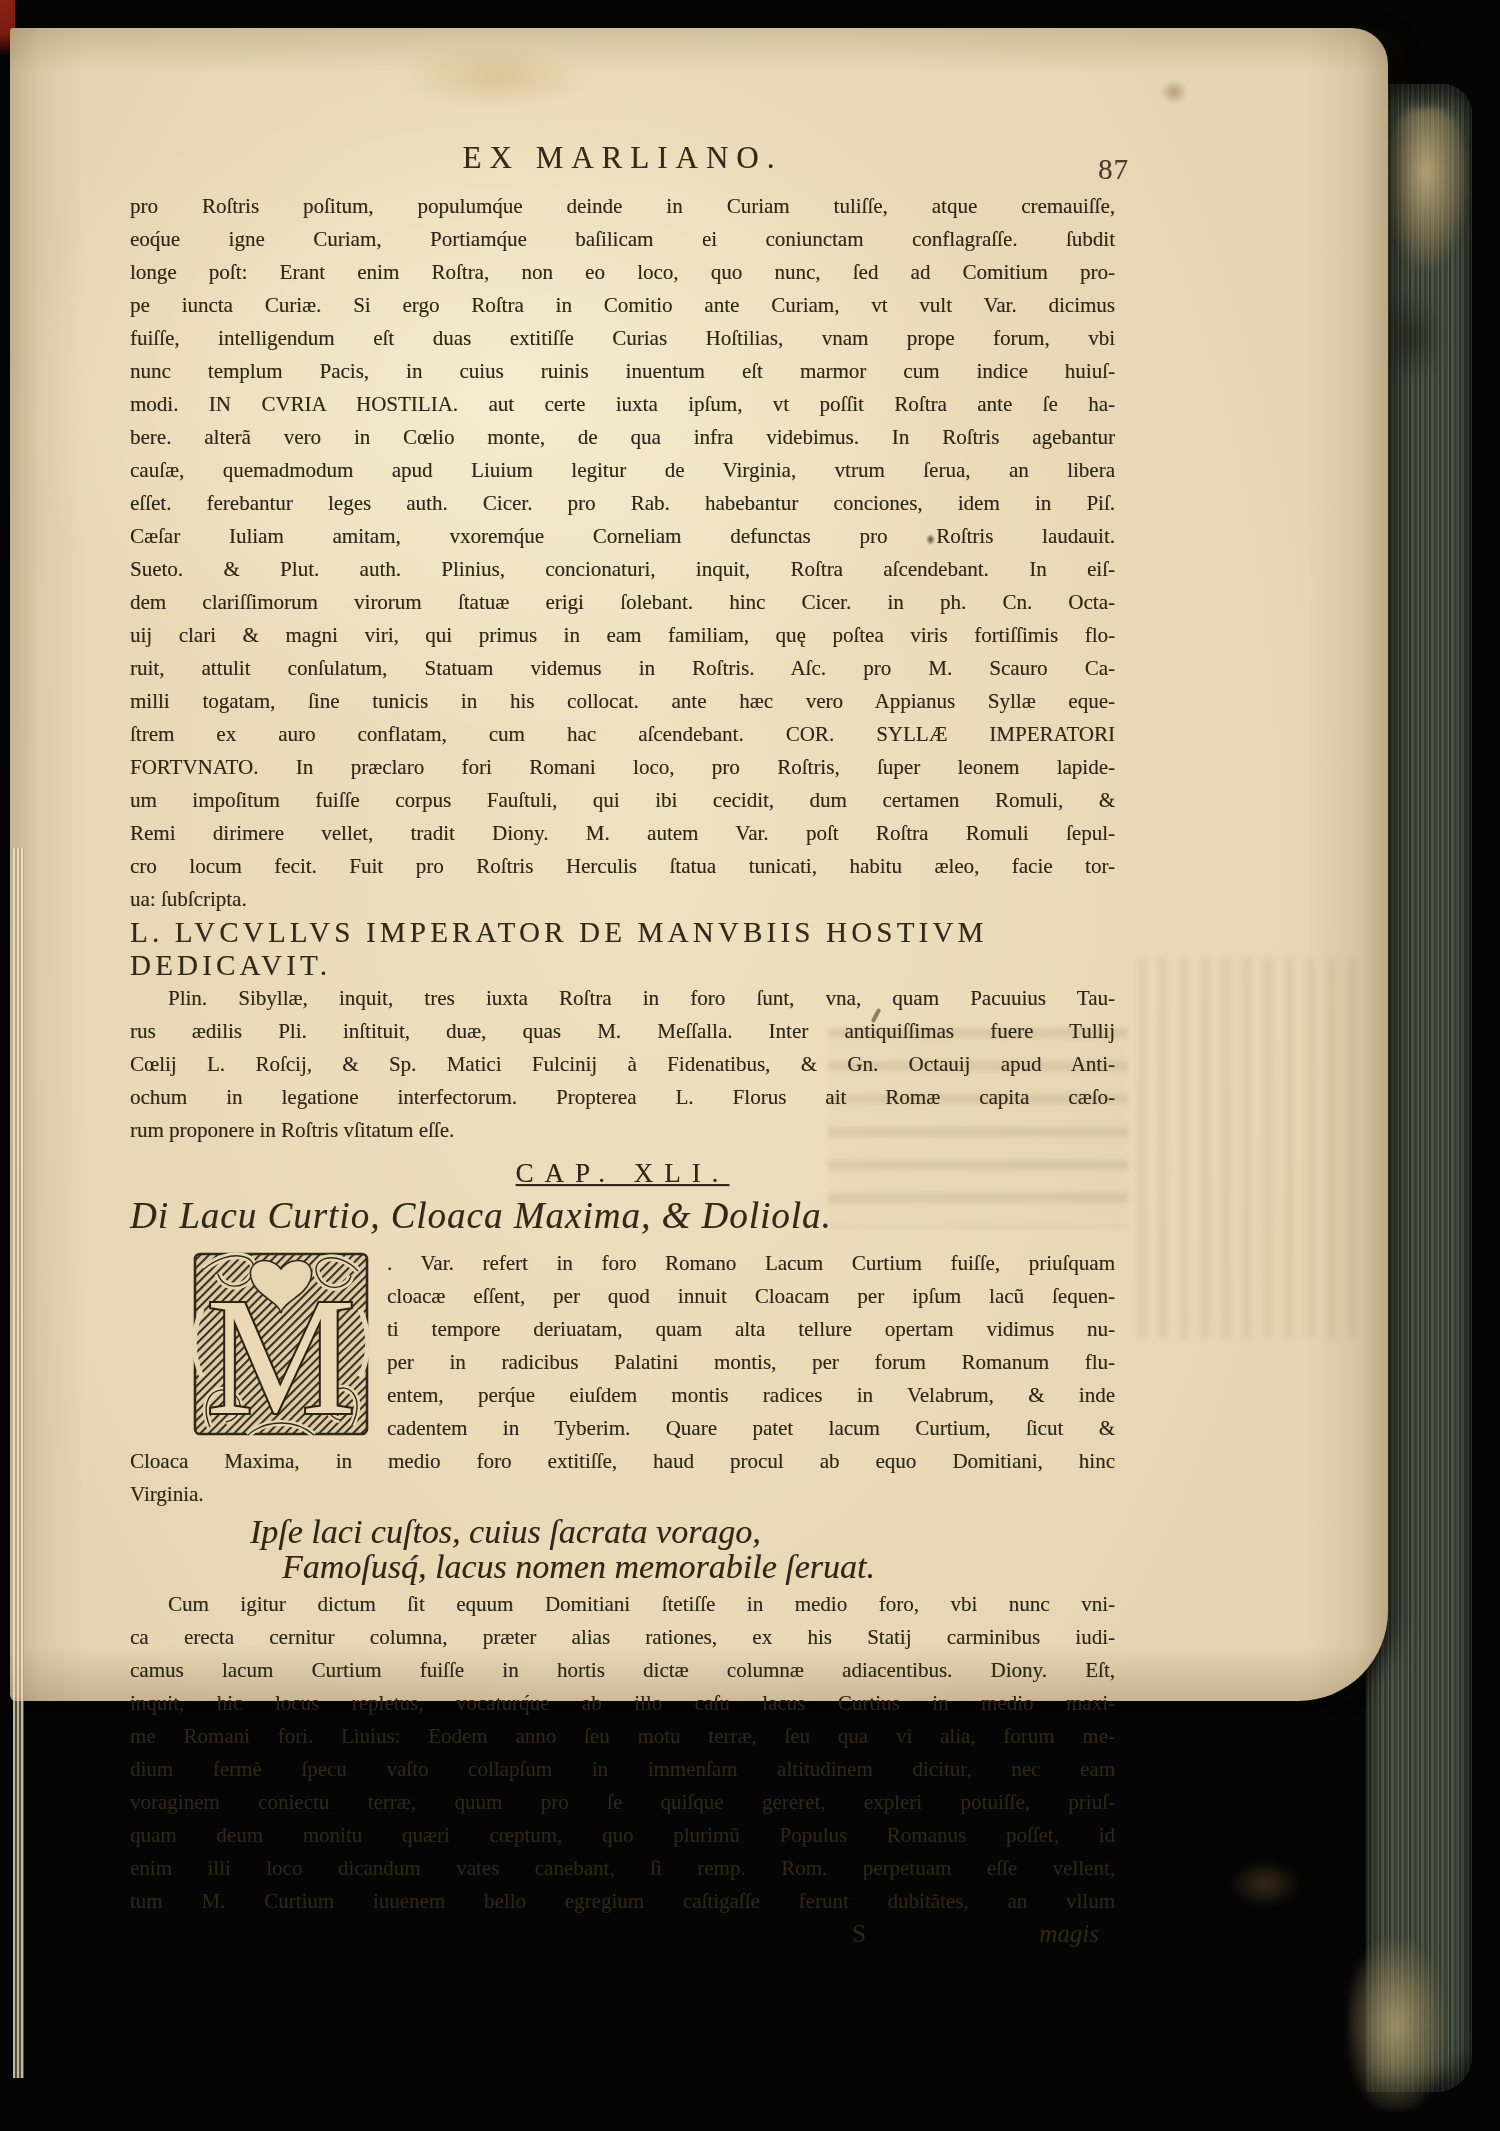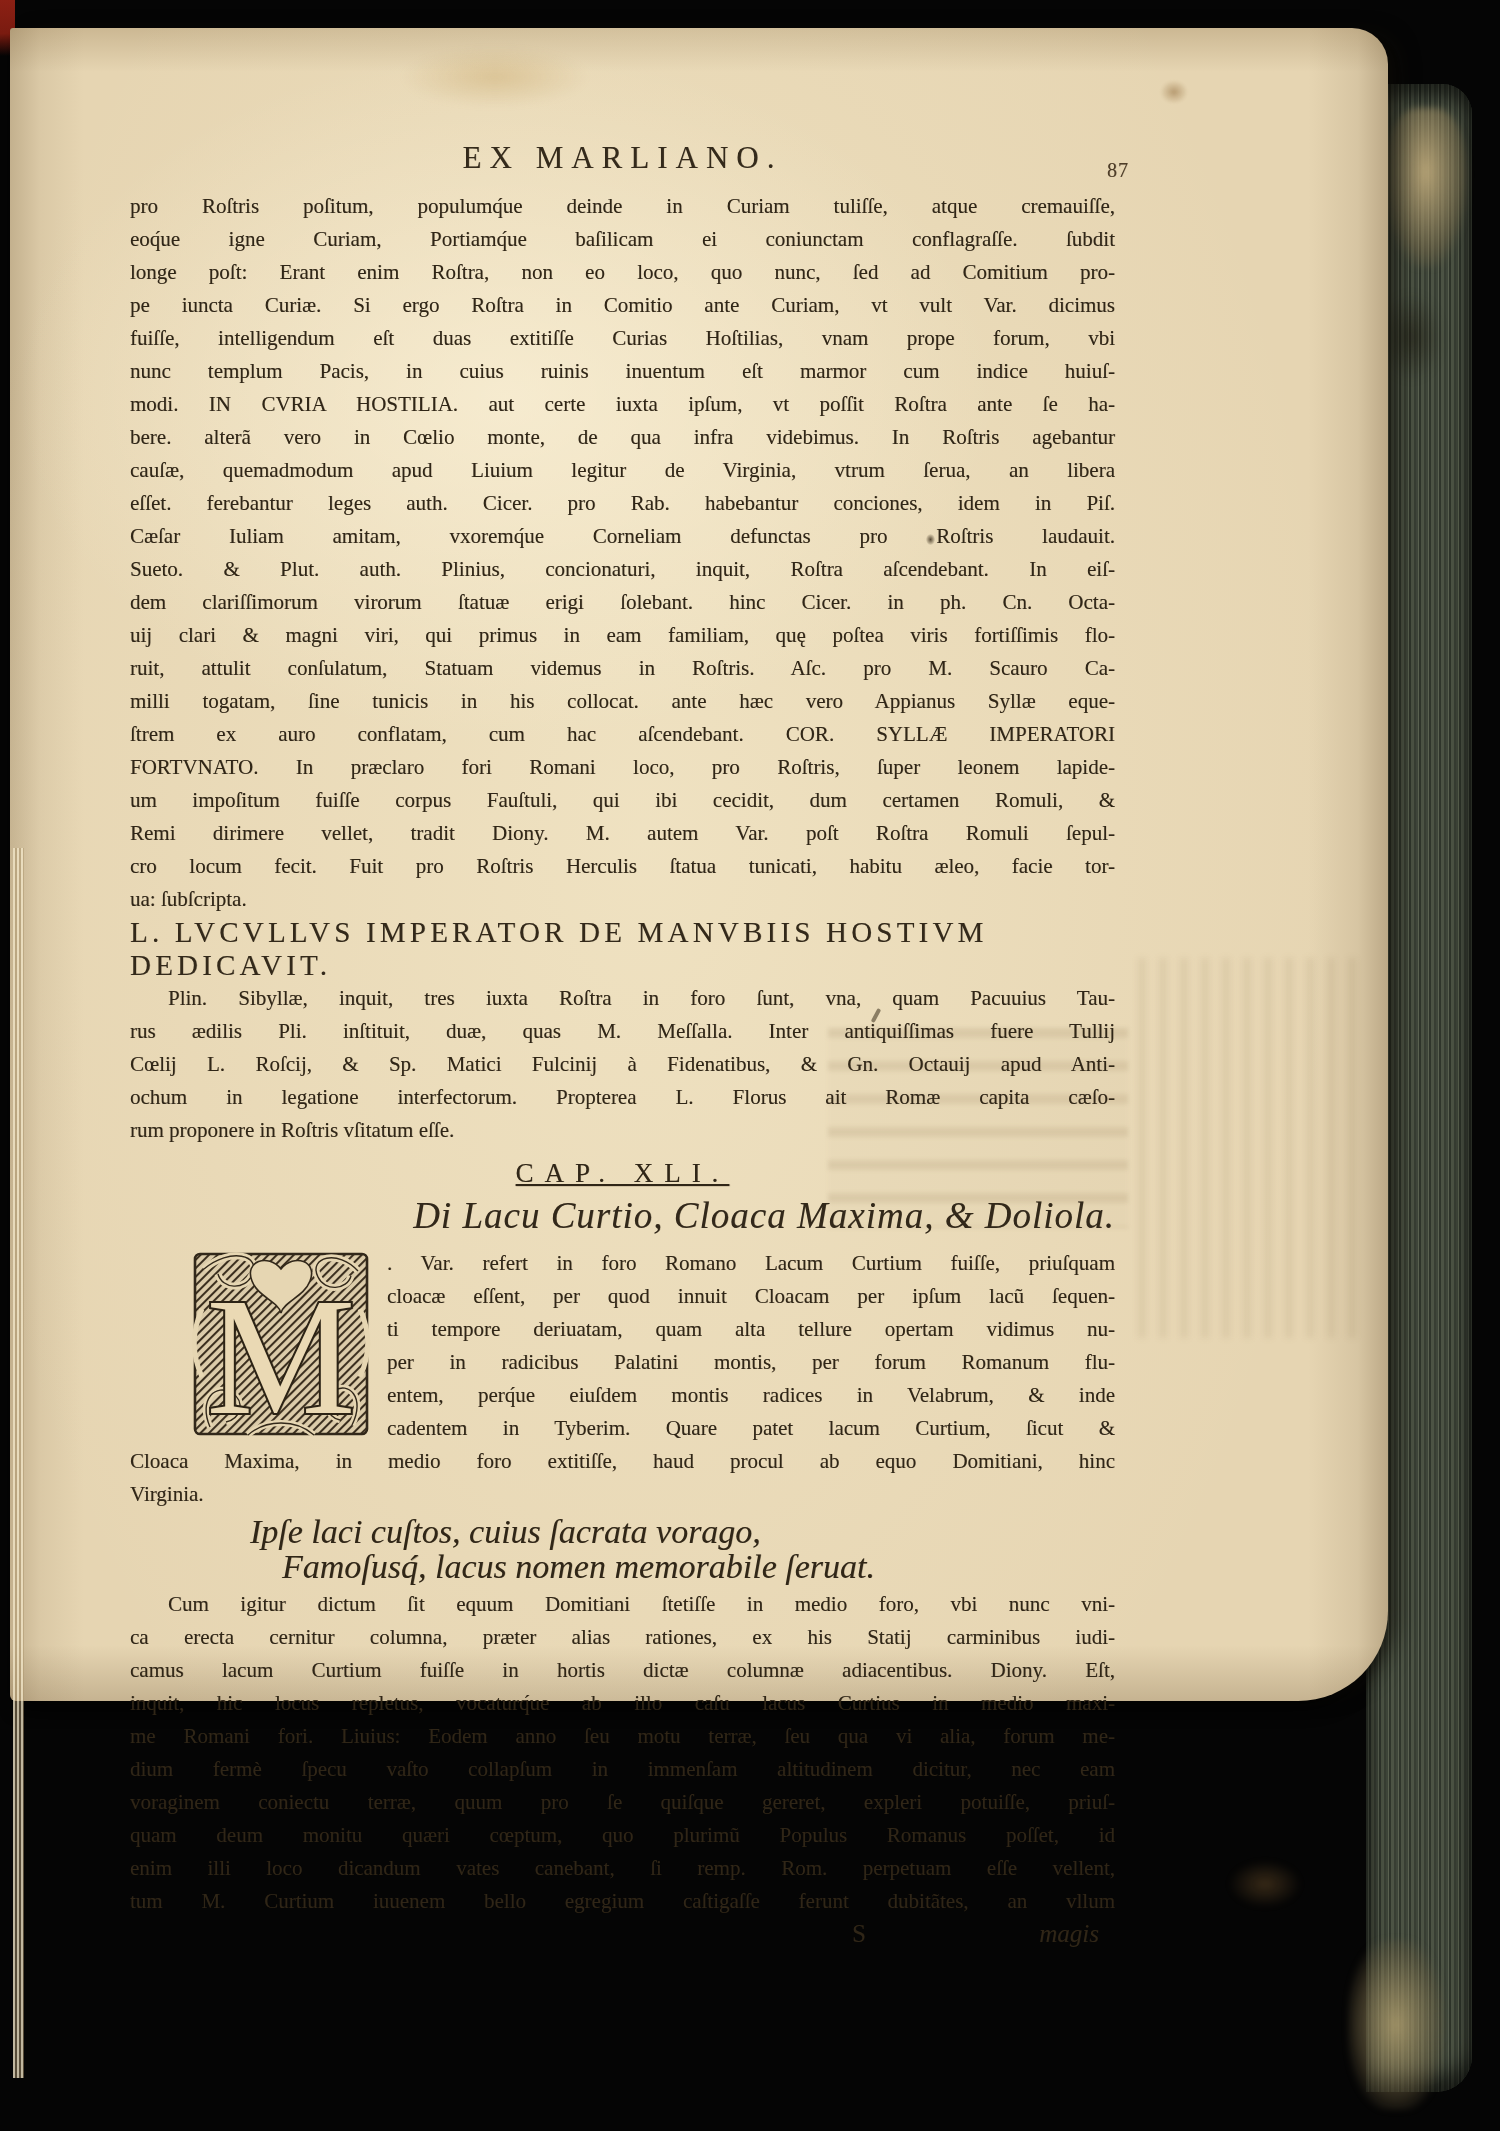--- a/index.html
+++ b/index.html
@@ -54,27 +54,27 @@
     background:repeating-linear-gradient(180deg,rgba(125,100,62,.14) 0 10px,rgba(125,100,62,.02) 10px 33px);
     filter:blur(2px);}
   .ghost-margin{left:1128px;top:930px;width:222px;height:380px;
     background:repeating-linear-gradient(90deg,rgba(122,98,60,.10) 0 8px,transparent 8px 21px);
     filter:blur(3px);}
   
   .text-block{position:absolute;left:120px;top:112px;width:985px;color:#302617;
     text-shadow:.4px .4px .6px rgba(48,38,24,.35);}
   .running-header{position:relative;height:44px;text-align:center;margin-bottom:6px;}
   .header-title{font-size:31px;letter-spacing:8px;color:#342a1b;}
-  .page-number{position:absolute;right:-14px;top:19px;font-size:20px;letter-spacing:1px;color:#4e3d28;}
+  .page-number{position:absolute;right:-14px;top:13px;font-size:29px;letter-spacing:1px;color:#4e3d28;}
   .line{font-size:21px;line-height:33px;text-align:justify;text-align-last:justify;}
   .last-flush .line:last-child{text-align-last:left;}
   .indent-first .line:first-child{text-indent:38px;}
   .inscription{font-size:29px;line-height:33px;letter-spacing:4.2px;color:#33291a;}
   .chapter-cap{margin-top:9px;font-size:27px;line-height:34px;letter-spacing:11px;text-align:center;text-decoration:underline;}
-  .chapter-title{font-size:37px;line-height:52px;font-style:italic;text-align:right;letter-spacing:1px;color:#32281a;}
+  .chapter-title{font-size:37px;line-height:52px;font-style:italic;text-align:left;letter-spacing:1px;color:#32281a;}
   .dropcap-row{display:flex;margin-top:5px;}
   .dropcap-box{flex:0 0 182px;margin-left:60px;margin-right:15px;height:196px;}
   .dropcap-lines{flex:1 1 auto;}
   .verse{font-style:italic;}
   .verse .line{font-size:34px;line-height:35px;text-align:left;text-align-last:left;}
   .verse .line:nth-child(1){margin-left:120px;}
   .verse .line:nth-child(2){margin-left:152px;}
   .verse{margin:3px 0 4px 0;}
   .signature-row{position:relative;height:34px;margin-top:2px;font-size:25px;}
   .signature-letter{position:absolute;left:722px;top:0;}

